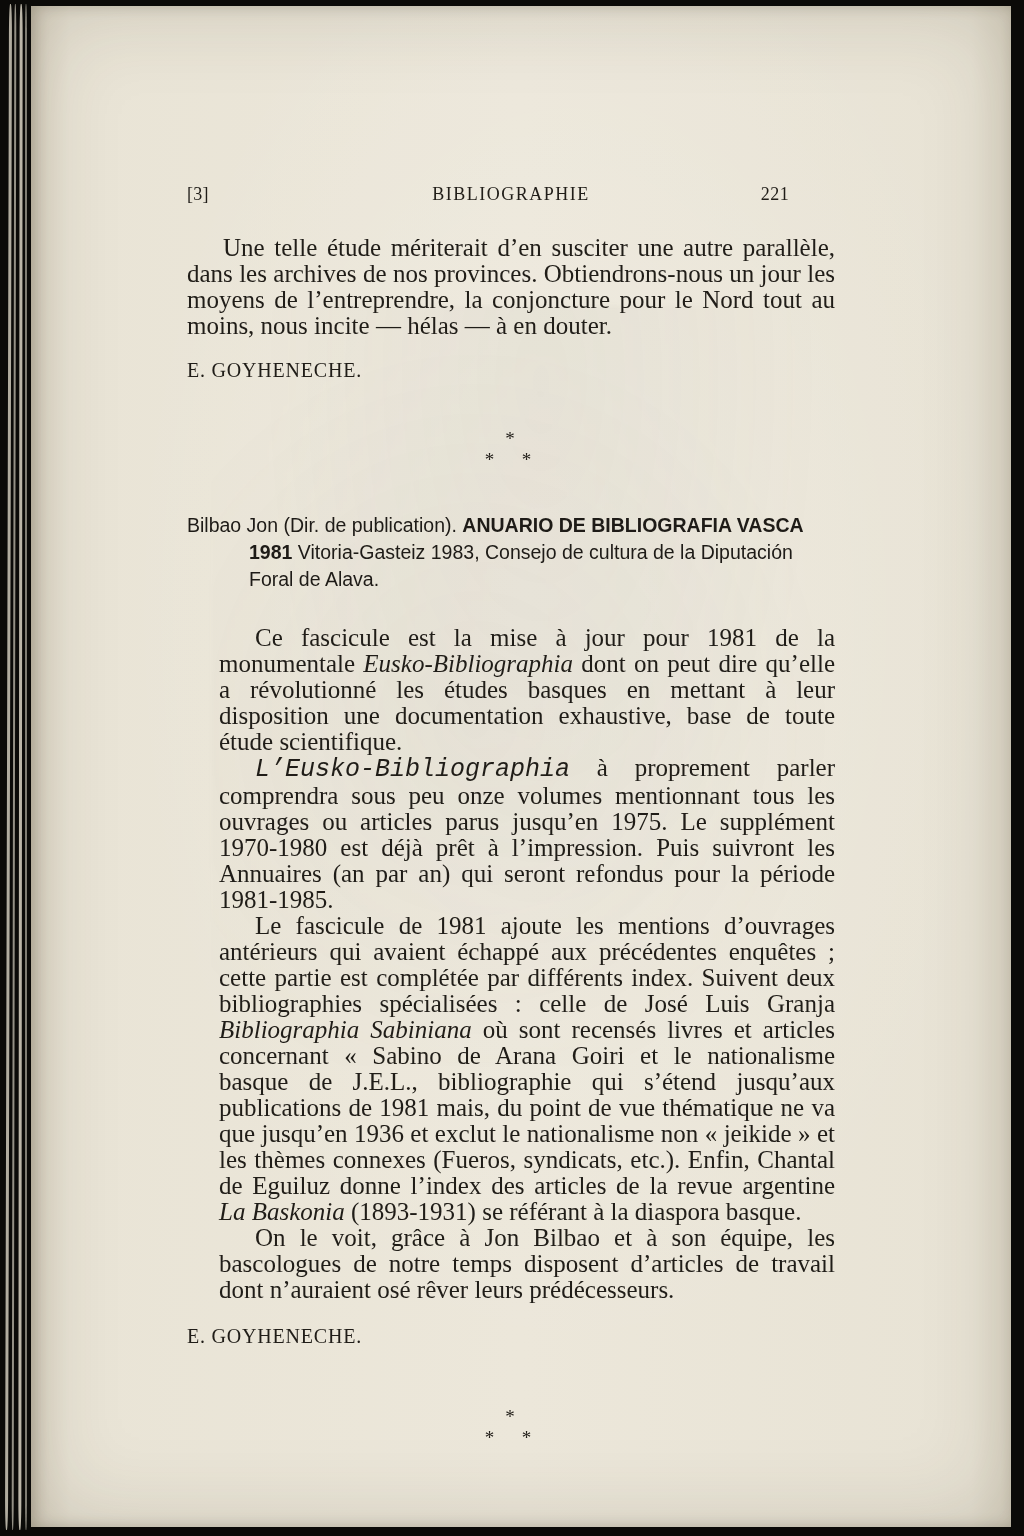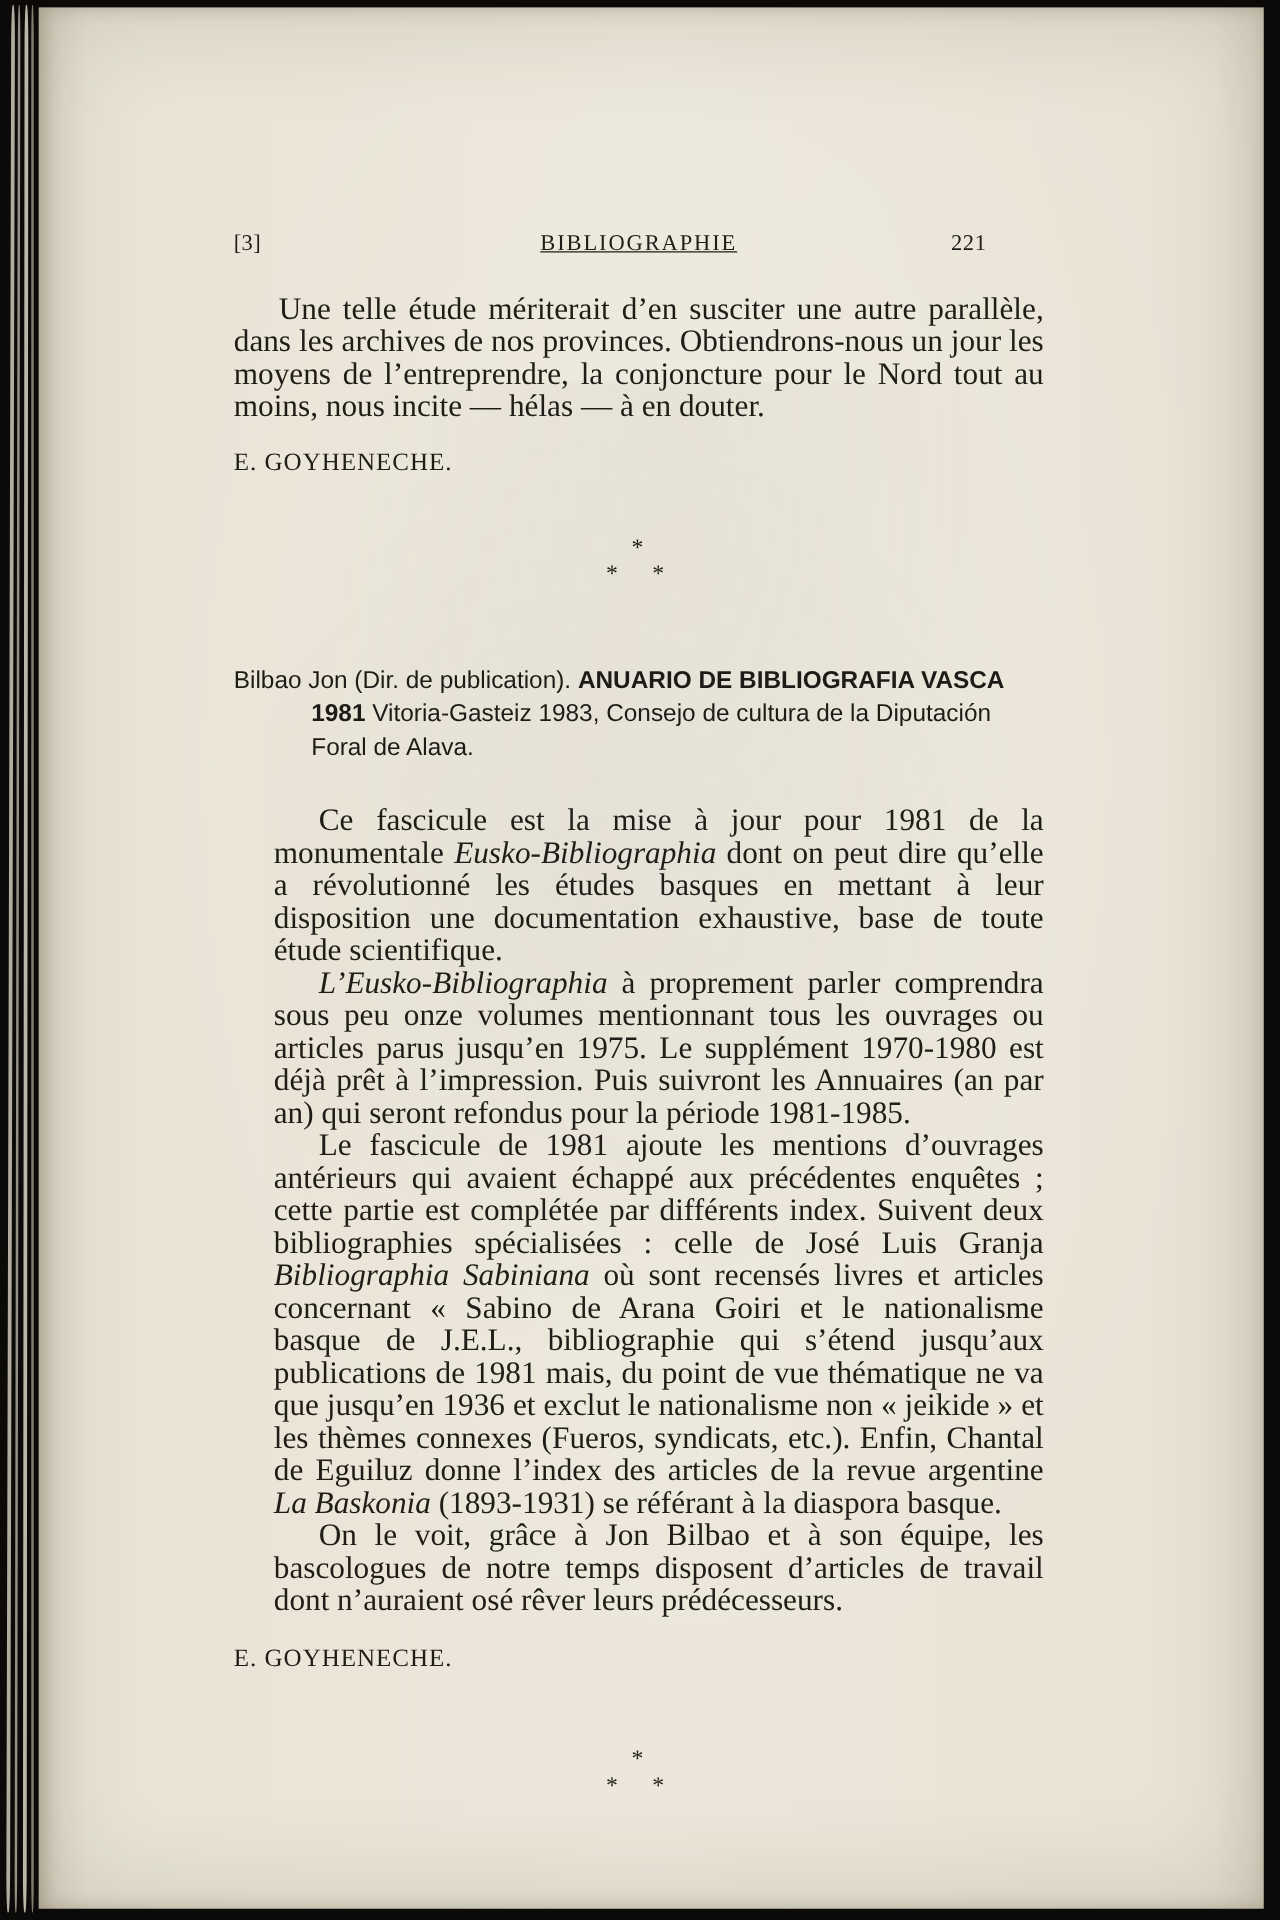--- a/index.html
+++ b/index.html
@@ -63,21 +63,21 @@
     color: #201d18;
   }
 
   .header-row {
     display: flex;
     align-items: baseline;
     font-size: 18px;
     margin-bottom: 30px;
   }
   .header-row .marker { width: 120px; letter-spacing: .3px; }
-  .header-row .title  { flex: 1; text-align: center; letter-spacing: 1.5px; font-size: 18px; text-decoration: underline; }
+  .header-row .title  { flex: 1; text-align: center; letter-spacing: 1.5px; font-size: 18px; }
   .header-row .pagenum{ width: 120px; text-align: center; letter-spacing: .5px; }
 
   .body-par {
     font-size: 25px;
     line-height: 26px;
     text-align: justify;
     text-indent: 36px;
     margin: 0;
   }
   .intro { margin-bottom: 20px; }
@@ -98,21 +98,21 @@
     margin-top: 46px;
   }
   .asterism .row2 { letter-spacing: 6px; }
 
   .entry {
     font-family: "Liberation Sans", sans-serif;
     font-size: 19.5px;
     line-height: 27px;
     padding-left: 62px;
     text-indent: -62px;
-    margin: 61px 0 32px 0;
+    margin: 42px 0 32px 0;
     color: #1e1b17;
   }
 
   .paragraphs { margin-top: 0; margin-left: 32px; }
   .sig-2 { margin-top: 22px; }
   .asterism-2 { margin-top: 58px; }
 </style>
 </head>
 <body>
 
@@ -140,21 +140,21 @@
 
       <div class="asterism">
         <div>*</div>
         <div class="row2">*&nbsp;&nbsp;*</div>
       </div>
 
       <div class="entry"><span>Bilbao Jon (Dir. de publication). </span><span style="font-weight: bold;">ANUARIO DE BIBLIOGRAFIA VASCA 1981</span><span> Vitoria-Gasteiz 1983, Consejo de cultura de la Diputación Foral de Alava.</span></div>
 
       <div class="paragraphs">
         <p class="body-par"><span>Ce fascicule est la mise à jour pour 1981 de la monumentale </span><span style="font-style: italic;">Eusko-Bibliographia</span><span> dont on peut dire qu’elle a révolutionné les études basques en mettant à leur disposition une documentation exhaustive, base de toute étude scientifique.</span></p>
-        <p class="body-par"><span style="font-style: italic;">L’Eusko-Bibliographia</span><span> à proprement parler comprendra sous peu onze volumes mentionnant tous les ouvrages ou articles parus jusqu’en 1975. Le supplément 1970-1980 est déjà prêt à l’impression. Puis suivront les Annuaires (an par an) qui seront refondus pour la période 1981-1985.</span></p>
+        <p class="body-par"><span style="font-style: italic; font-family: Liberation Mono, monospace;">L’Eusko-Bibliographia</span><span> à proprement parler comprendra sous peu onze volumes mentionnant tous les ouvrages ou articles parus jusqu’en 1975. Le supplément 1970-1980 est déjà prêt à l’impression. Puis suivront les Annuaires (an par an) qui seront refondus pour la période 1981-1985.</span></p>
         <p class="body-par"><span>Le fascicule de 1981 ajoute les mentions d’ouvrages antérieurs qui avaient échappé aux précédentes enquêtes ; cette partie est complétée par différents index. Suivent deux bibliographies spécialisées : celle de José Luis Granja </span><span style="font-style: italic;">Bibliographia Sabiniana</span><span> où sont recensés livres et articles concernant « Sabino de Arana Goiri et le nationalisme basque de J.E.L., bibliographie qui s’étend jusqu’aux publications de 1981 mais, du point de vue thématique ne va que jusqu’en 1936 et exclut le nationalisme non « jeikide » et les thèmes connexes (Fueros, syndicats, etc.). Enfin, Chantal de Eguiluz donne l’index des articles de la revue argentine </span><span style="font-style: italic;">La Baskonia</span><span> (1893-1931) se référant à la diaspora basque.</span></p>
         <p class="body-par"><span>On le voit, grâce à Jon Bilbao et à son équipe, les bascologues de notre temps disposent d’articles de travail dont n’auraient osé rêver leurs prédécesseurs.</span></p>
       </div>
 
       <div class="signature sig-2">E. GOYHENECHE.</div>
 
       <div class="asterism asterism-2">
         <div>*</div>
         <div class="row2">*&nbsp;&nbsp;*</div>
       </div>

